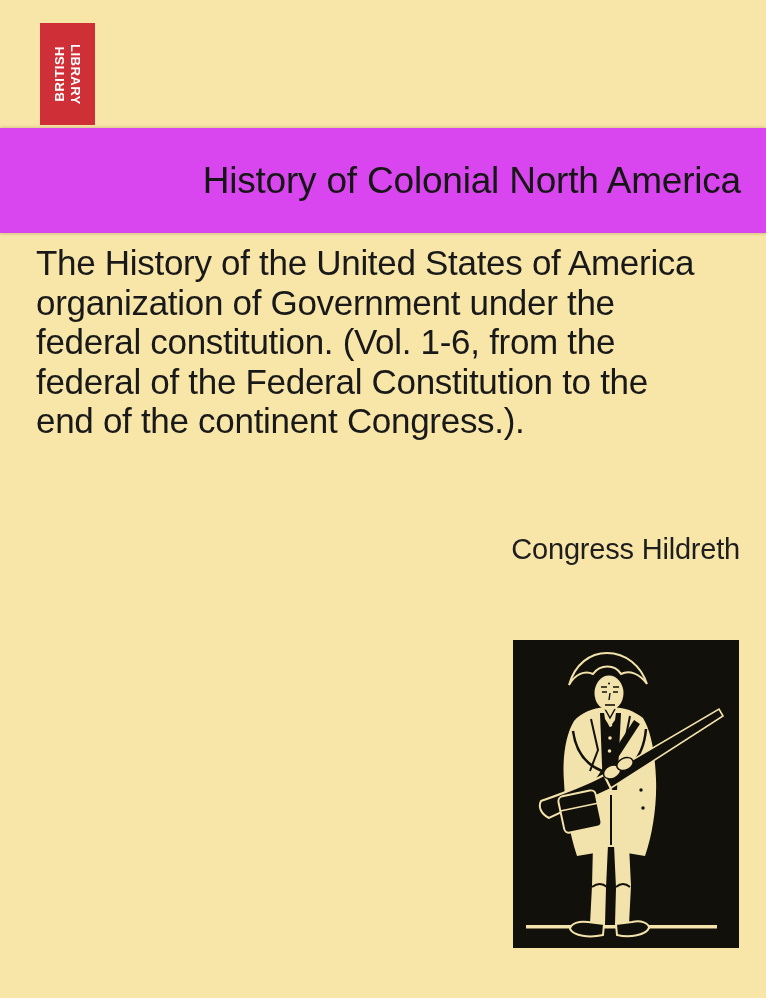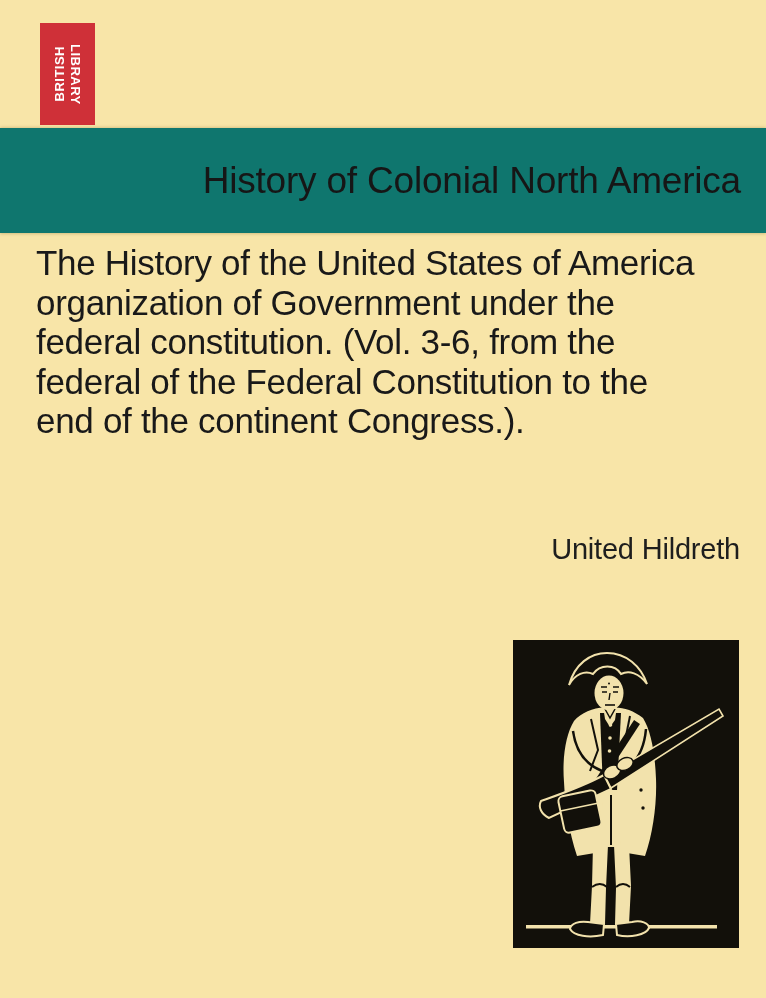--- a/index.html
+++ b/index.html
@@ -28,21 +28,21 @@
     writing-mode:vertical-rl;
     line-height:1;
     user-select:none;
   }
   .bl-word.flip { transform:rotate(180deg); }
 
   
   .series-band {
     position:absolute; left:0; top:128px;
     width:766px; height:105px;
-    background:#0f766e;
+    background:#d946ef;
     box-shadow:0 1px 3px rgba(120,95,30,0.25), 0 -1px 3px rgba(120,95,30,0.18);
     display:flex; align-items:center; justify-content:flex-end;
     box-sizing:border-box;
     padding-right:25px;
   }
   .series-band span {
     font-size:37px;
     color:#161616;
     letter-spacing:-0.2px;
     white-space:nowrap;
@@ -85,26 +85,26 @@
     <span class="bl-word">LIBRARY</span>
   </div>
 
   <div class="series-band">
     <span>History of Colonial North America</span>
   </div>
 
   <div class="book-title">
     <div>The History of the United States of America</div>
     <div>organization of Government under the</div>
-    <div>federal constitution. (Vol. 3-6, from the</div>
+    <div>federal constitution. (Vol. 1-6, from the</div>
     <div>federal of the Federal Constitution to the</div>
     <div>end of the continent Congress.).</div>
   </div>
 
-  <div class="author-name">United Hildreth</div>
+  <div class="author-name">Congress Hildreth</div>
 
   <div class="illustration">
     <svg width="226" height="308" viewBox="0 0 226 308" xmlns="http://www.w3.org/2000/svg">
 
       <rect x="0" y="0" width="226" height="308" fill="#12100A"></rect>
 
       <rect x="13" y="285" width="191" height="3.5" fill="#F2E2AC"></rect>
 
       <path d="M84,148 L112,148 L116,207 L80,207 Z" fill="#F2E2AC"></path>
       <path d="M98,155 L98,205" stroke="#12100A" stroke-width="2" fill="none"></path>

